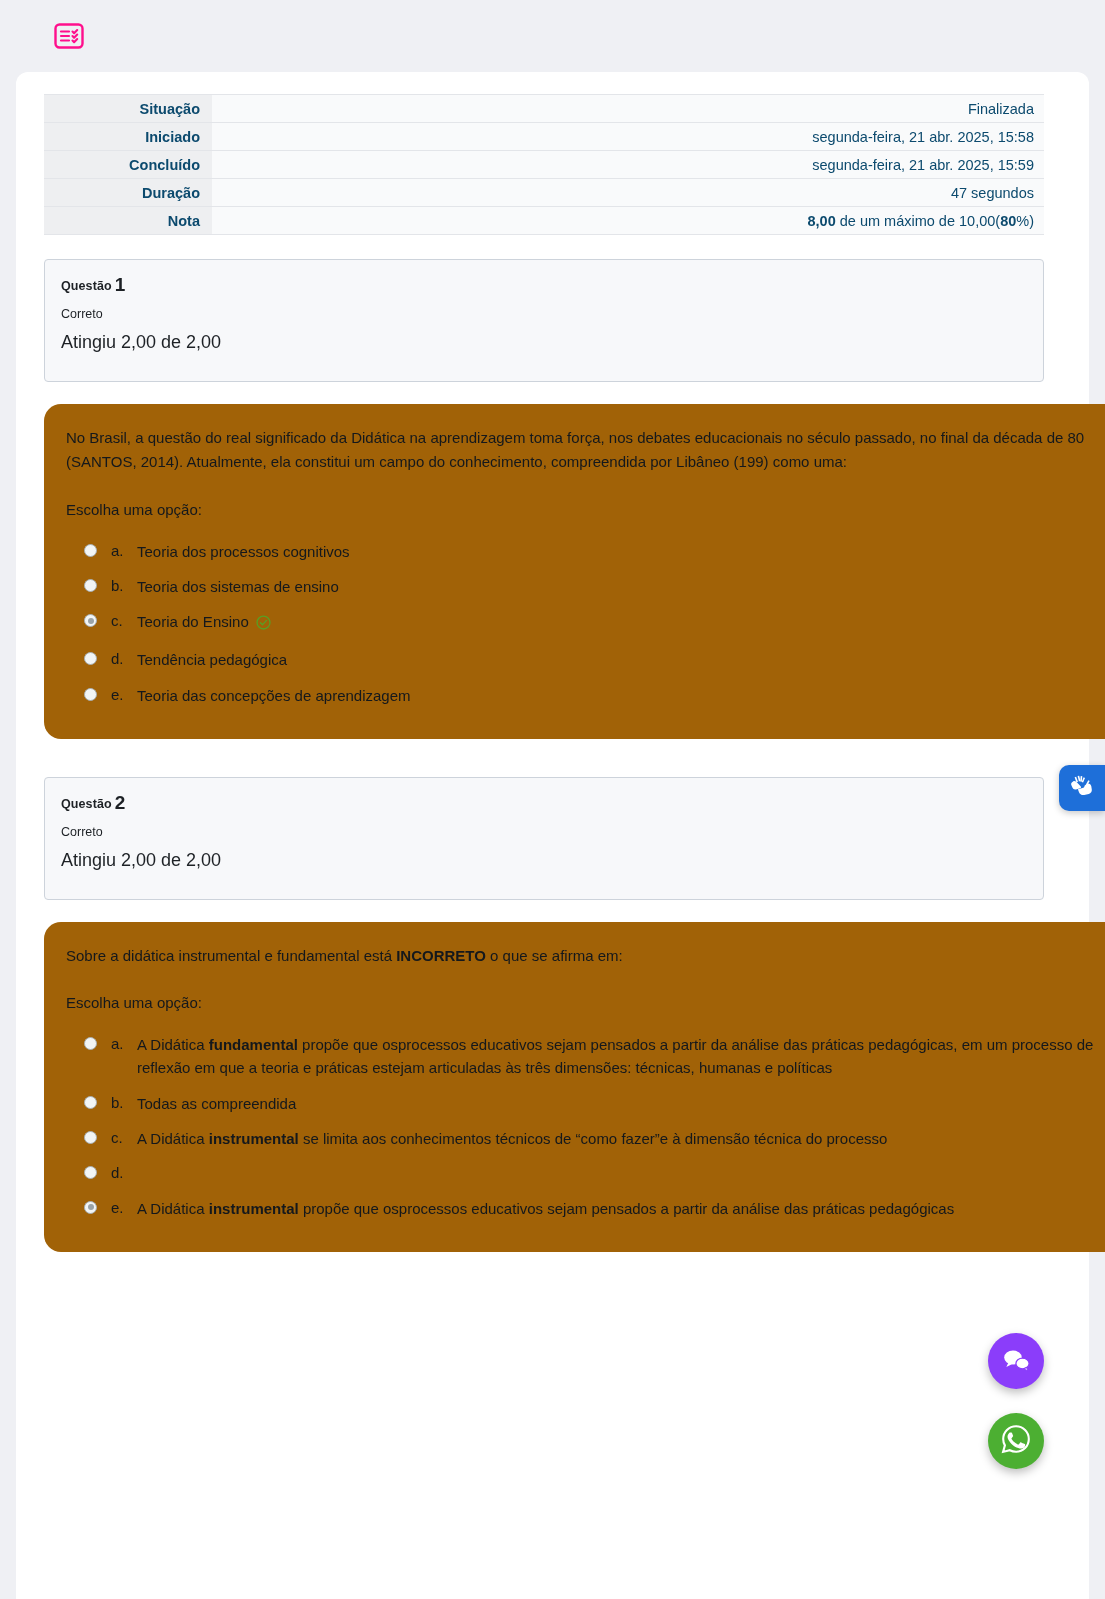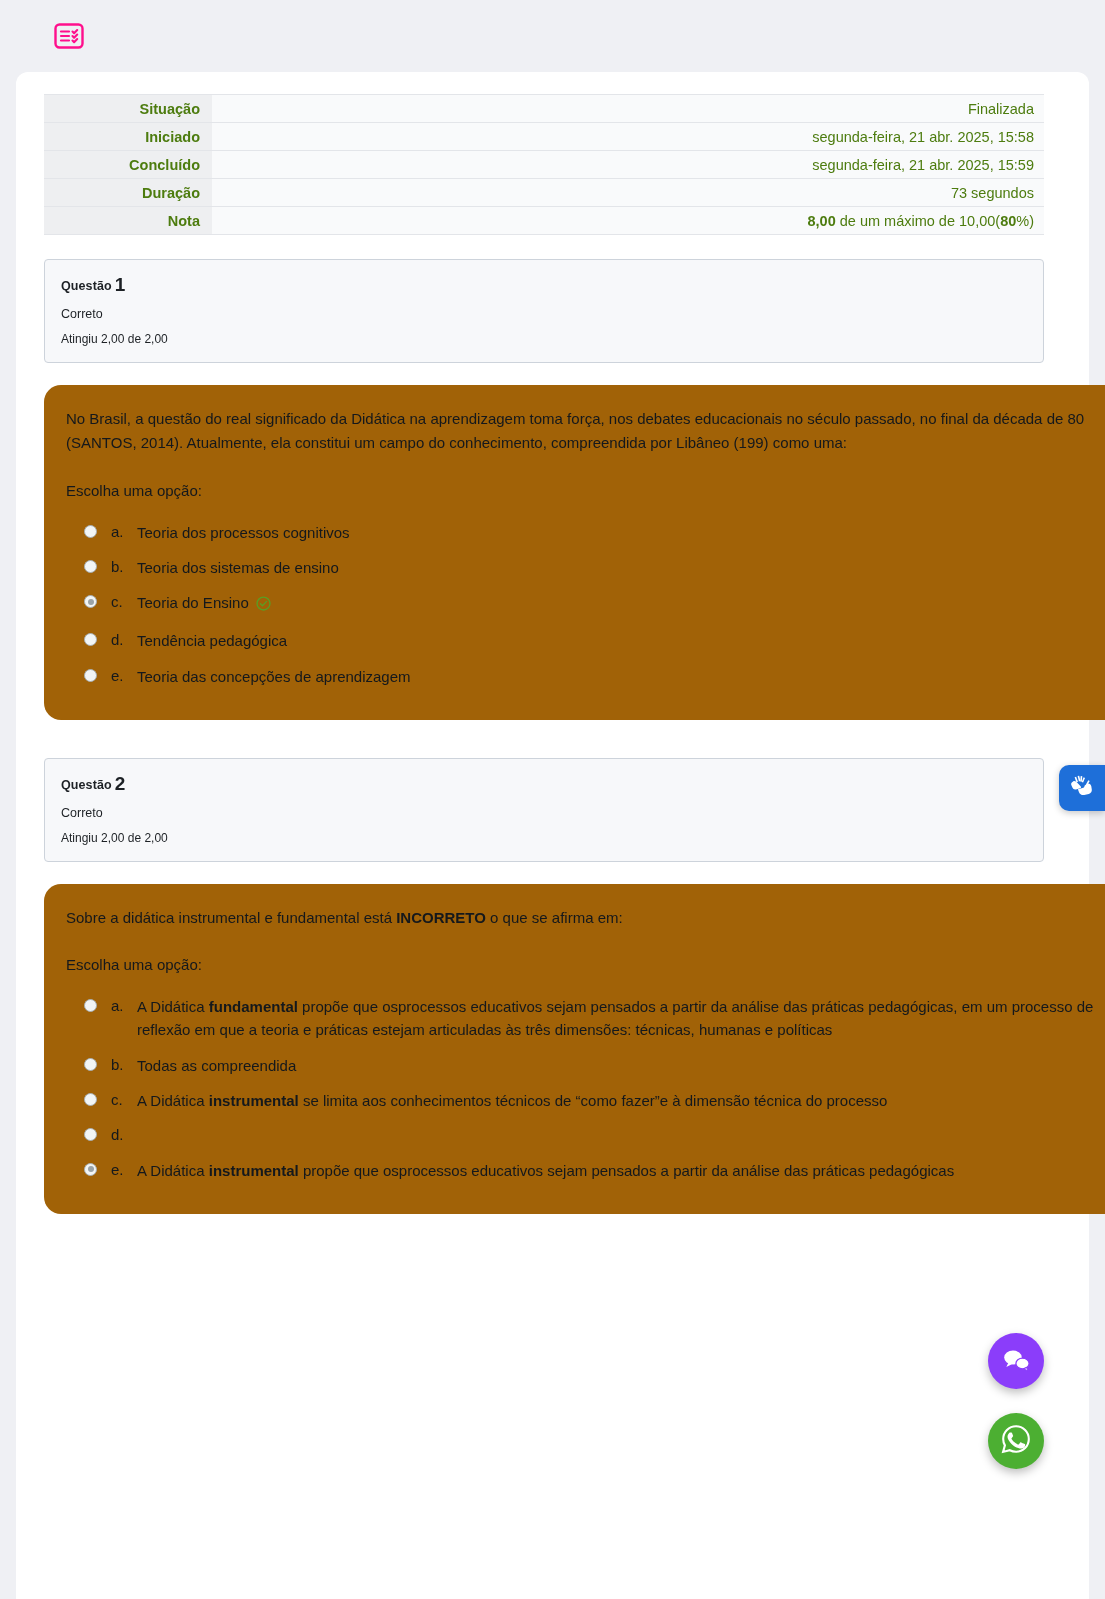--- a/index.html
+++ b/index.html
@@ -44,21 +44,21 @@
     width: 1000px;
     border-collapse: collapse;
     margin: 0 0 0 2px;
     table-layout: fixed;
   }
   table.summary tr { height: 28px; }
   table.summary td {
     border-top: 1px solid #e3e5e9;
     border-bottom: 1px solid #e3e5e9;
     font-size: 14.5px;
-    color: #4d7c0f;
+    color: #0c4a6e;
     padding: 4px 10px;
     vertical-align: middle;
   }
   table.summary td.k {
     width: 168px;
     background: #eeeff1;
     text-align: right;
     font-weight: bold;
     padding-right: 12px;
   }
@@ -70,42 +70,42 @@
   }
   table.summary td.v b { font-weight: bold; }
 
   
   .q-head {
     width: 1000px;
     margin: 24px 0 0 2px;
     background: #f7f8fa;
     border: 1px solid #cdd3db;
     border-radius: 4px;
-    padding: 14px 16px 16px 16px;
+    padding: 14px 16px 28px 16px;
   }
   .q-head .qno {
     font-size: 12.5px;
     font-weight: bold;
     color: #1d2125;
     letter-spacing: .1px;
     margin-bottom: 11px;
   }
   .q-head .qno .num {
     font-size: 19px;
     font-weight: bold;
     margin-left: 3px;
     vertical-align: -1px;
   }
   .q-head .state {
     font-size: 12.5px;
     color: #1d2125;
     margin-bottom: 11px;
   }
   .q-head .grade {
-    font-size: 12px;
+    font-size: 18px;
     color: #1d2125;
   }
 
   
   .q-body {
     width: 1102px;
     margin: 22px 0 0 2px;
     background: #a16207;
     border-radius: 17px;
     padding: 22px 22px 26px 22px;
@@ -236,21 +236,21 @@
         <tr>
           <td class="k">Iniciado</td>
           <td class="v">segunda-feira, 21 abr. 2025, 15:58</td>
         </tr>
         <tr>
           <td class="k">Concluído</td>
           <td class="v">segunda-feira, 21 abr. 2025, 15:59</td>
         </tr>
         <tr>
           <td class="k">Duração</td>
-          <td class="v">73 segundos</td>
+          <td class="v">47 segundos</td>
         </tr>
         <tr>
           <td class="k">Nota</td>
           <td class="v"><b>8,00</b><span> de um máximo de 10,00(</span><b>80</b><span>%)</span></td>
         </tr>
       </tbody>
     </table>
 
     <div class="q-head">
       <div class="qno"><span>Questão</span><span class="num">1</span></div>

